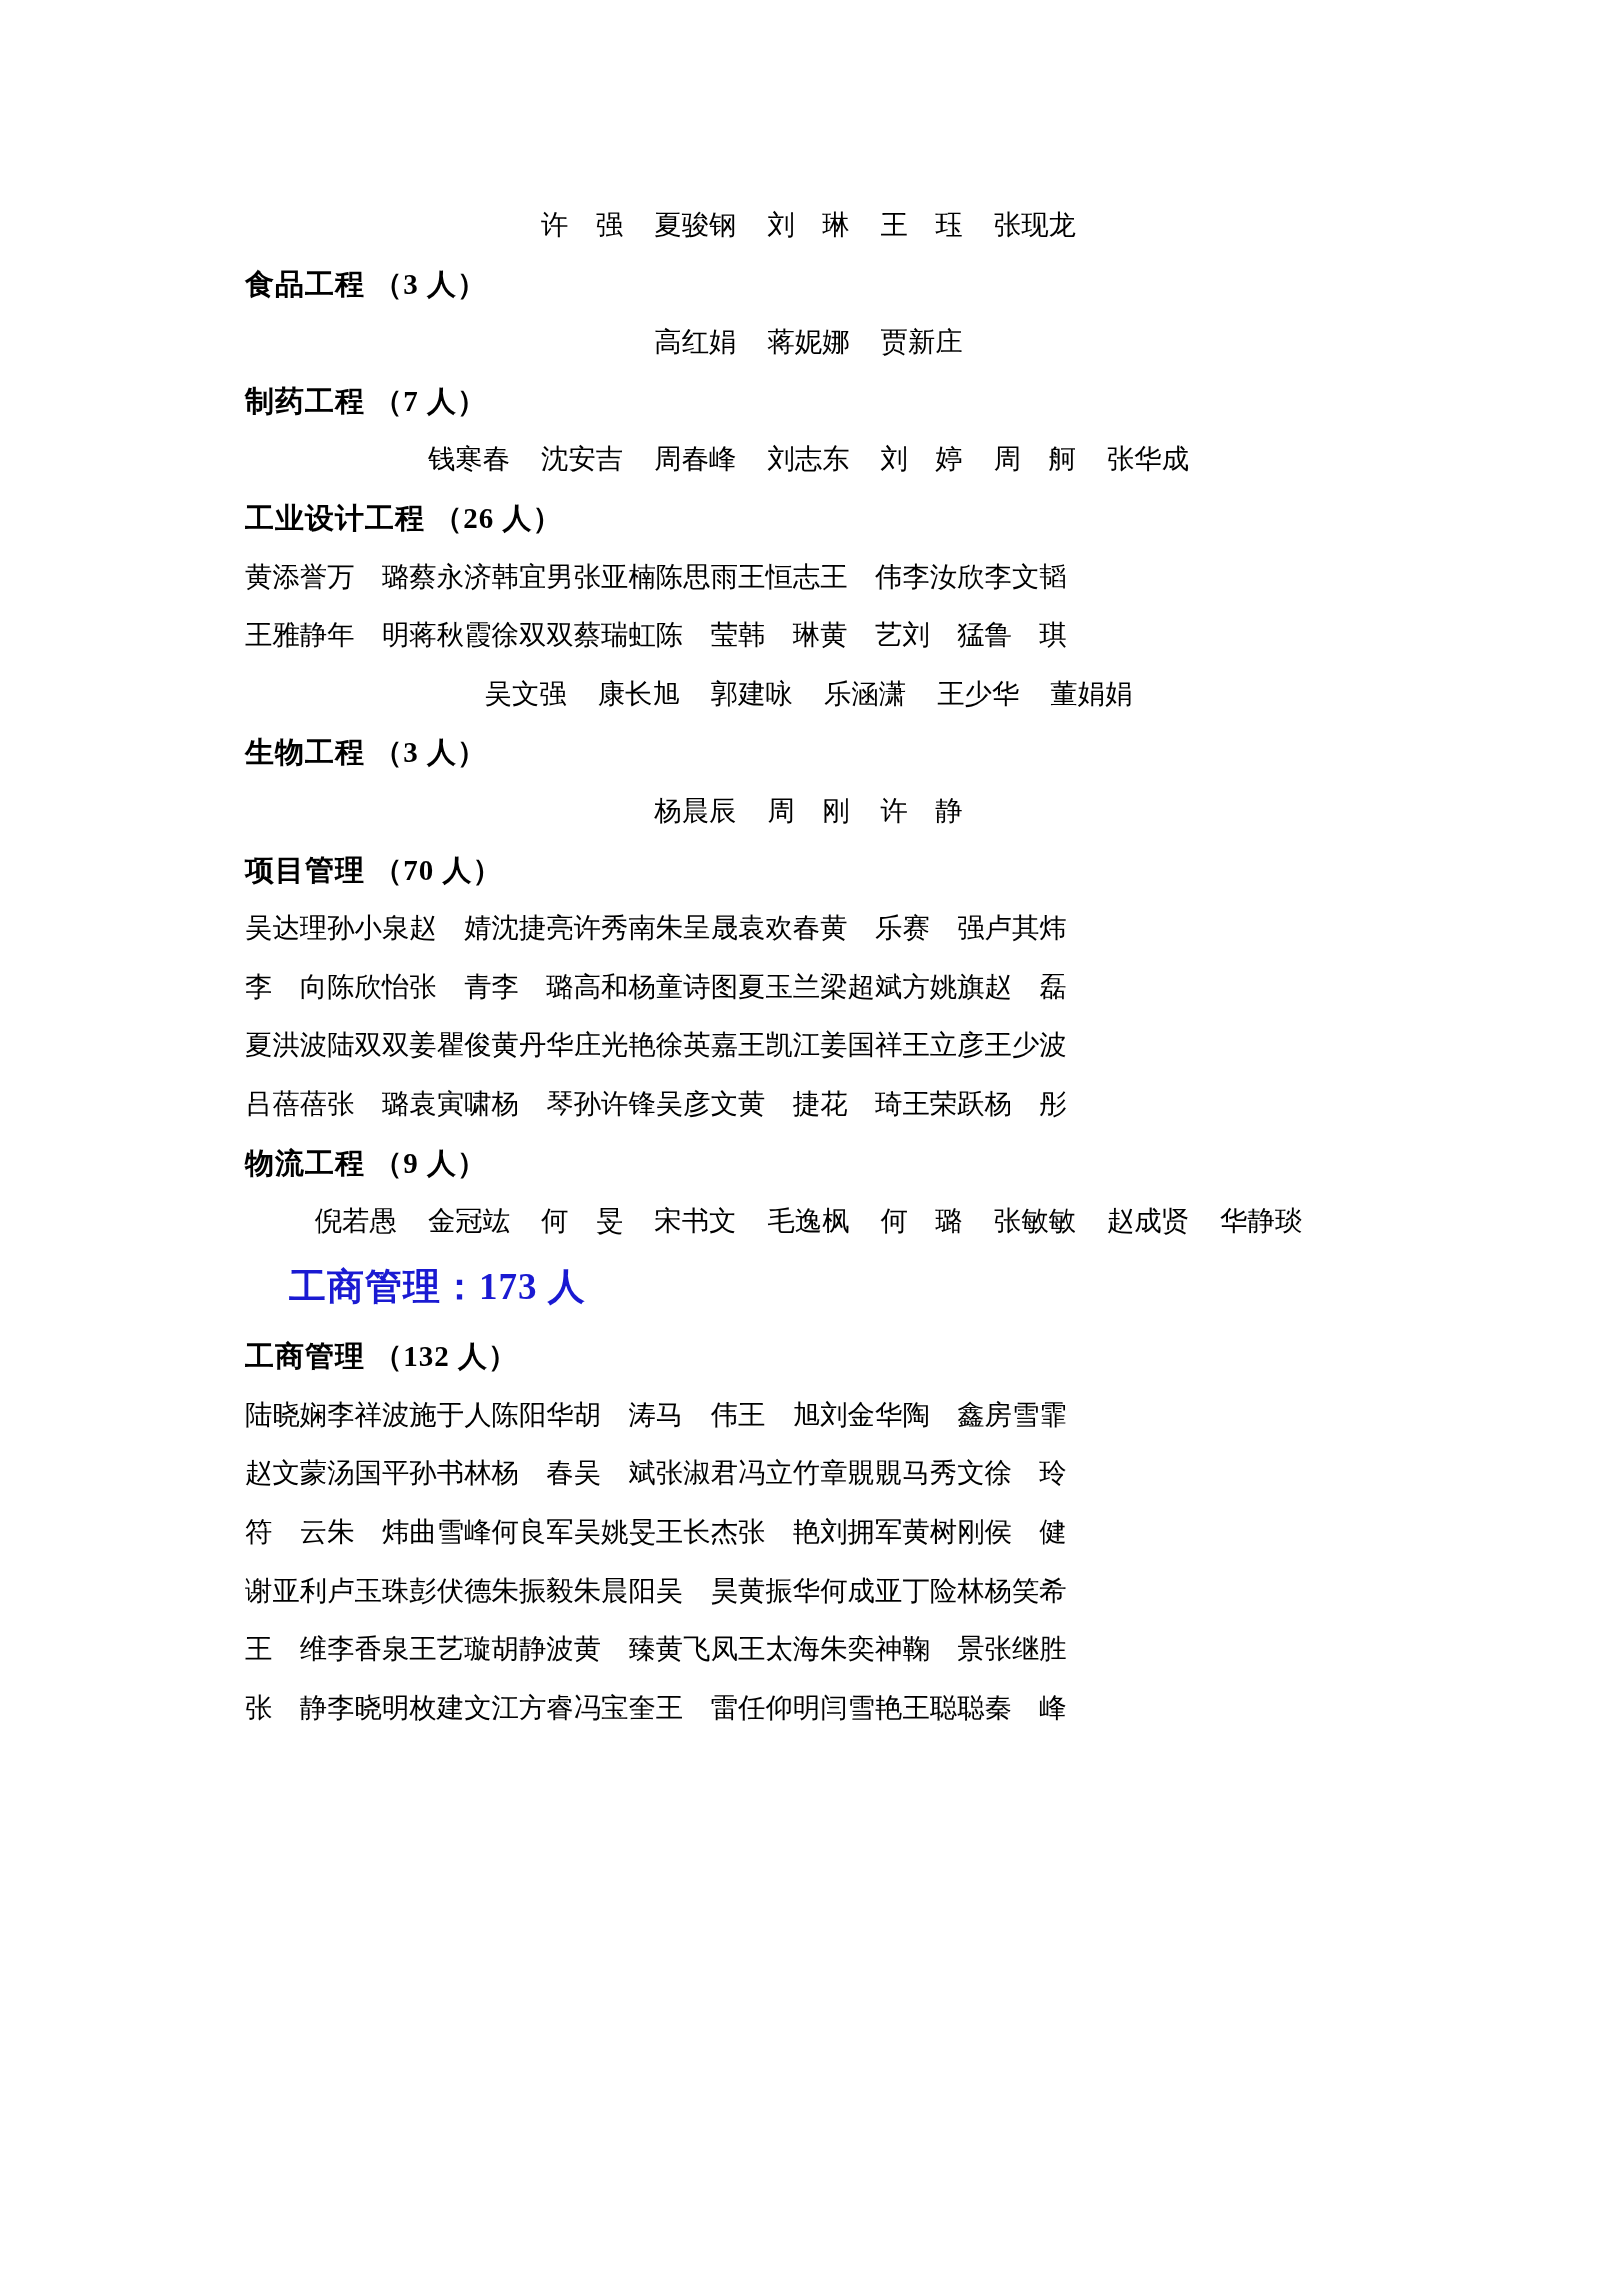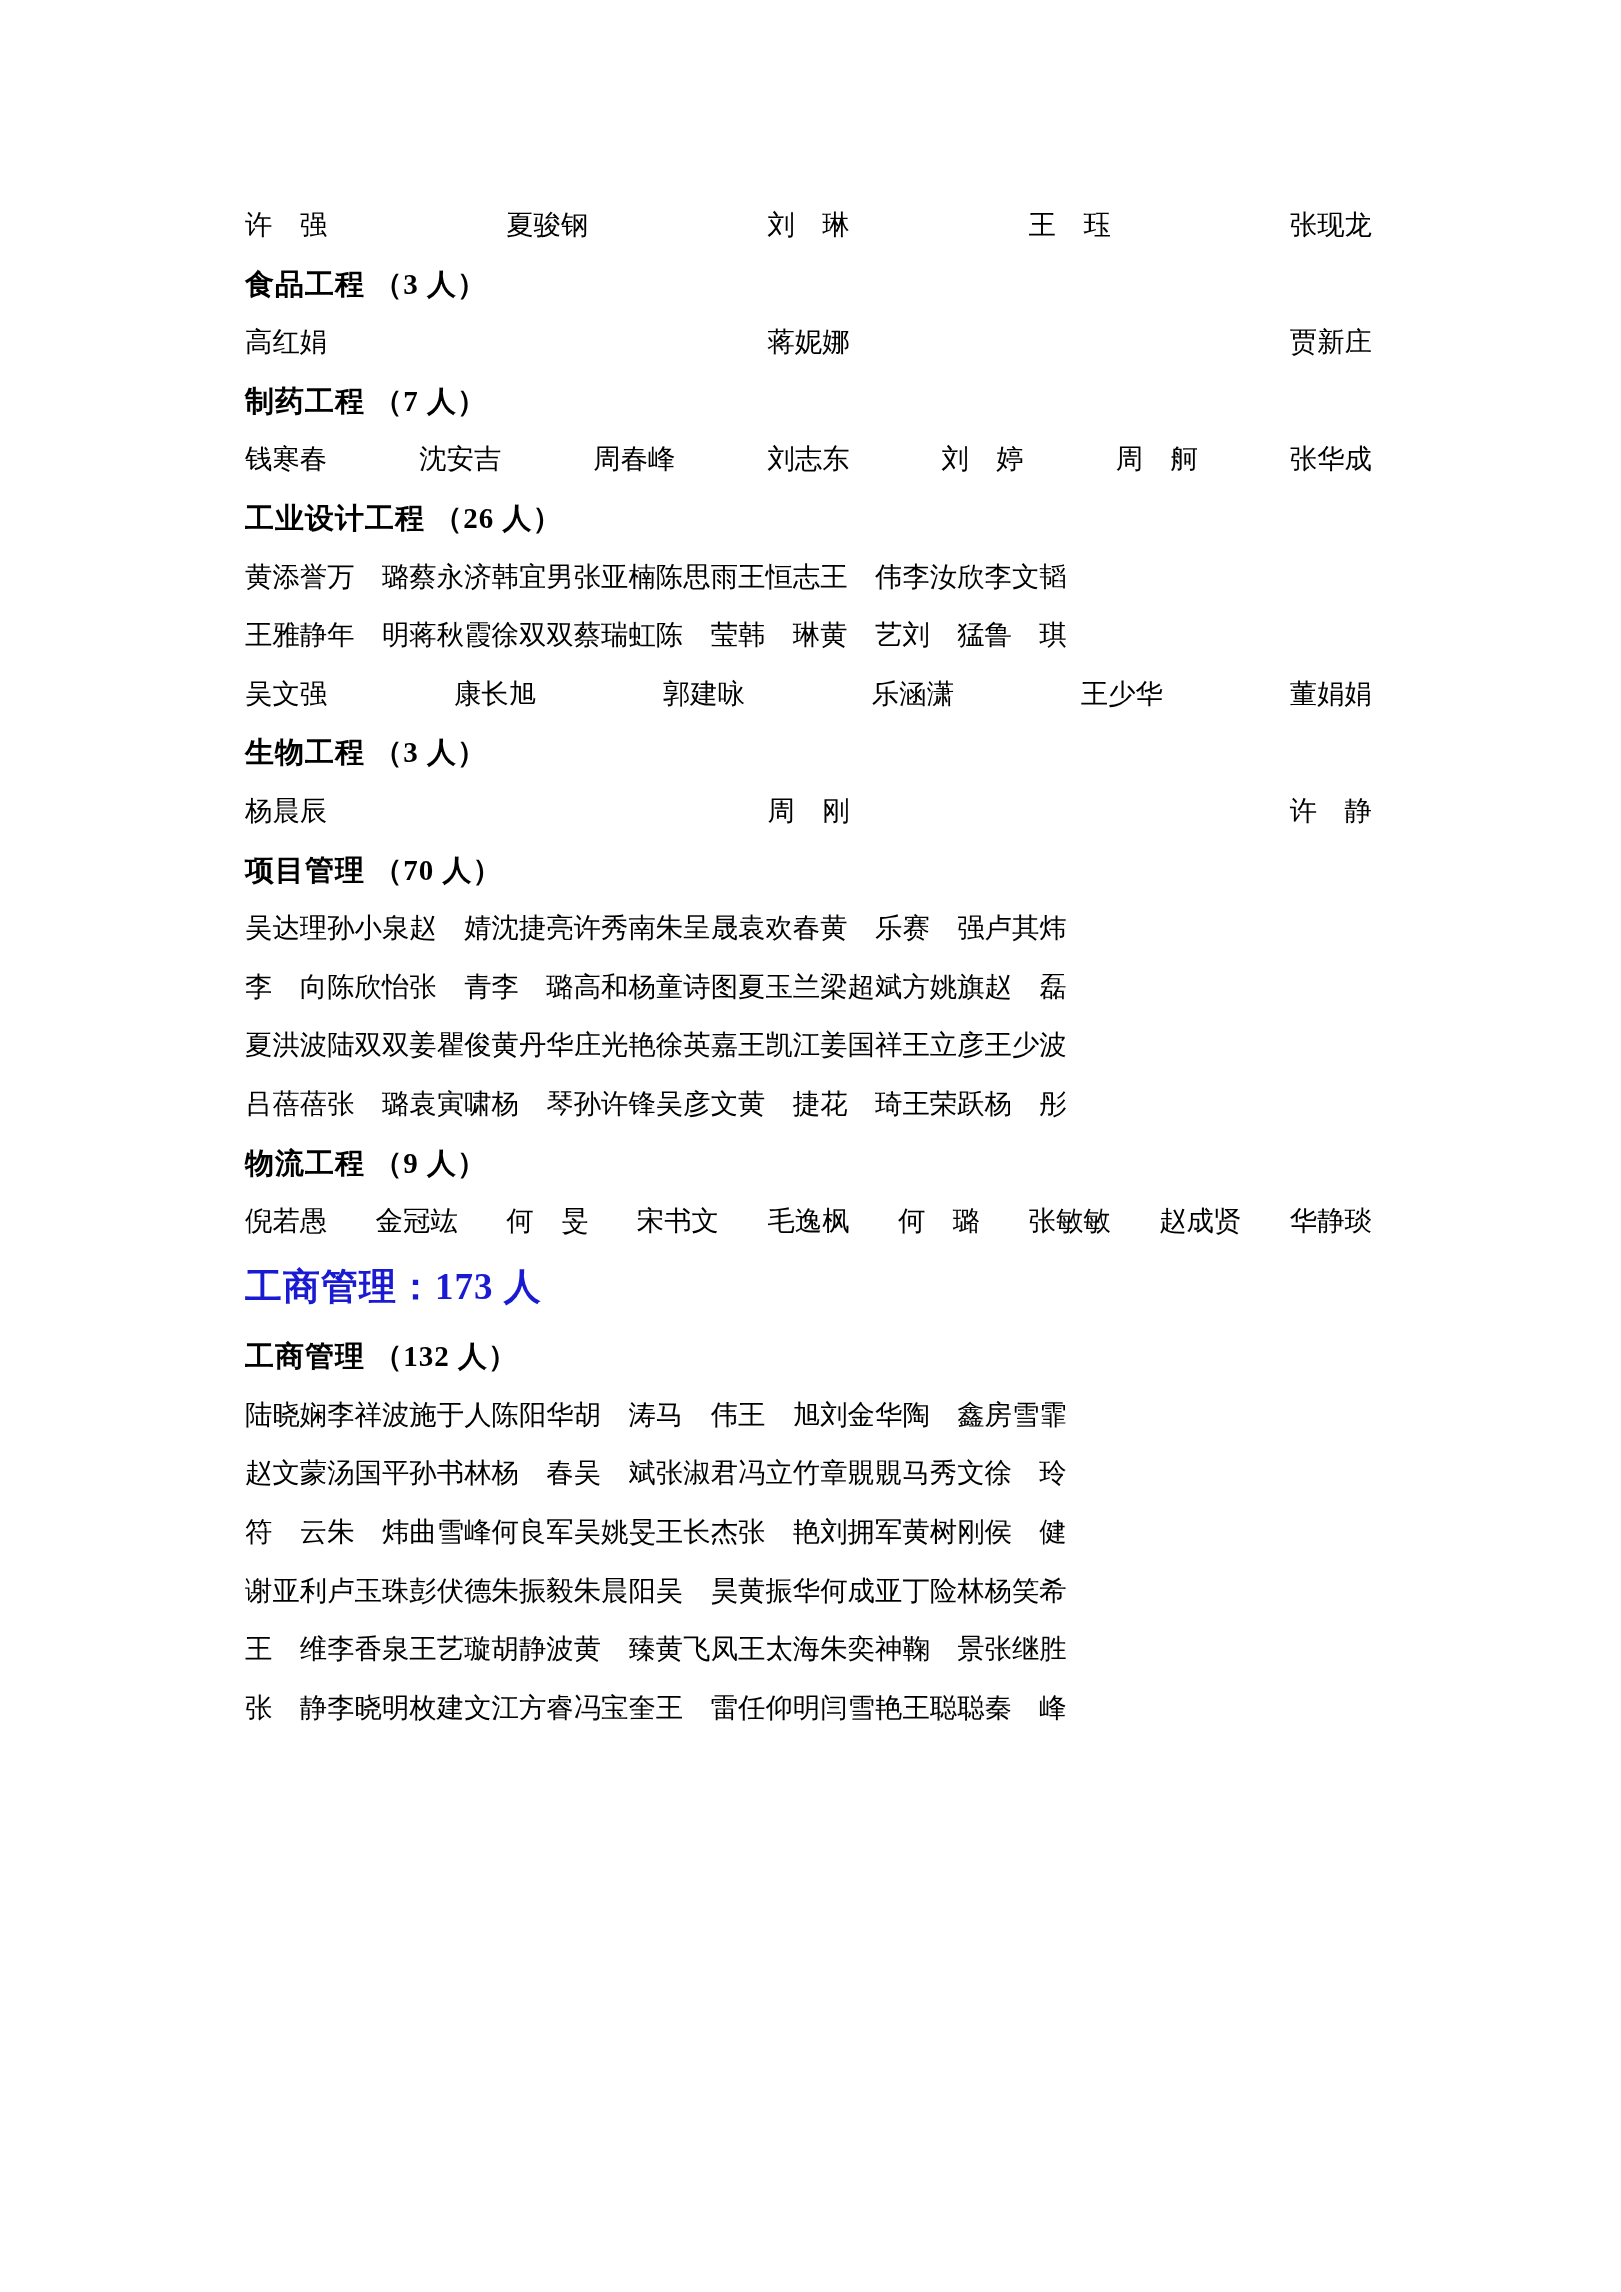--- a/index.html
+++ b/index.html
@@ -28,21 +28,21 @@
     letter-spacing: 1px;
   }
   .row {
     font-size: 27.4px;
     line-height: 38px;
     margin: 0 0 20.6px 0;
     display: flex;
     white-space: nowrap;
   }
   .row.left {
-    justify-content: space-between;
+    justify-content: center;
     gap: 31px;
   }
   .row.fill {
   }
   .cat-h {
     font-size: 37px;
     font-weight: bold;
     line-height: 51px;
     margin: 3.9px 0 25.5px 0;
     color: #1a1ad2;
@@ -193,21 +193,21 @@
         <span class="name">何　旻</span>
         <span class="name">宋书文</span>
         <span class="name">毛逸枫</span>
         <span class="name">何　璐</span>
         <span class="name">张敏敏</span>
         <span class="name">赵成贤</span>
         <span class="name">华静琰</span>
       </div>
   </section>
 
-  <h1 class="cat-h" style="color: rgb(26, 26, 210);">工商管理：173 人</h1>
+  <h1 class="cat-h" style="color: rgb(26, 26, 210); margin-left: 44px;">工商管理：173 人</h1>
 
   <section>
     <h2 class="sec-h">工商管理 （132 人）</h2>
     <div class="row fill">
         <span class="name">陆晓娴</span>
         <span class="name">李祥波</span>
         <span class="name">施于人</span>
         <span class="name">陈阳华</span>
         <span class="name">胡　涛</span>
         <span class="name">马　伟</span>

